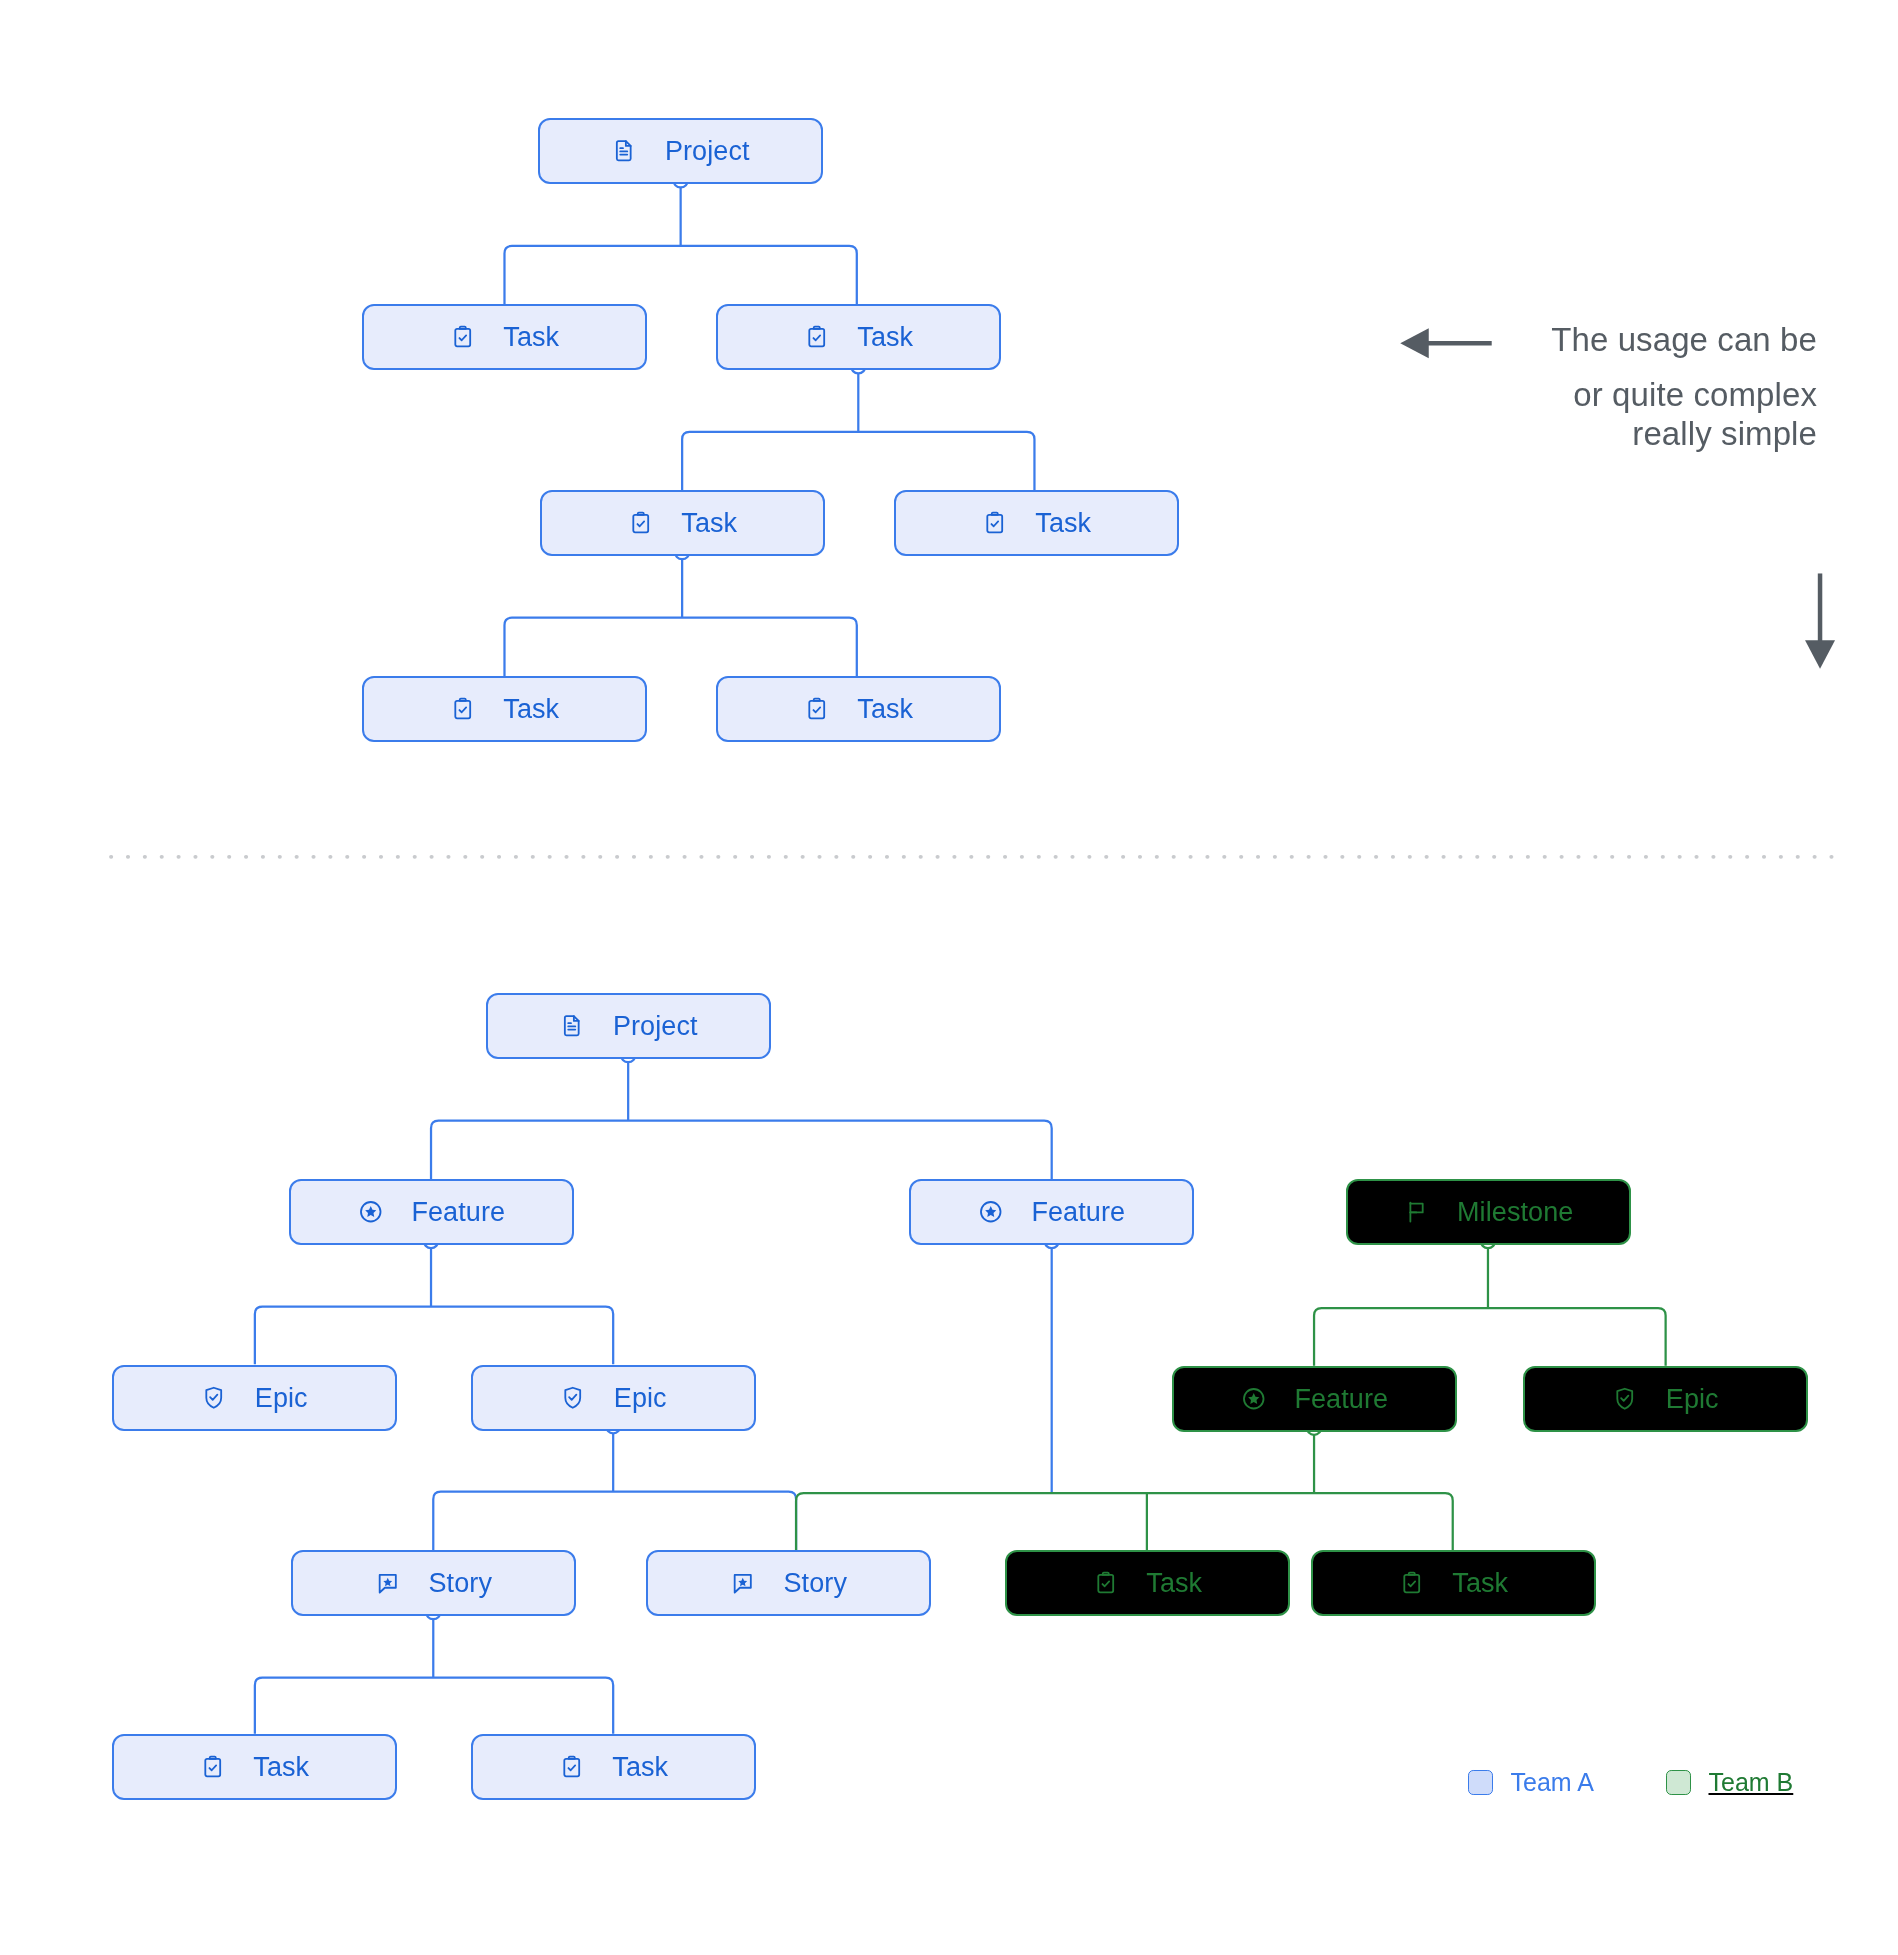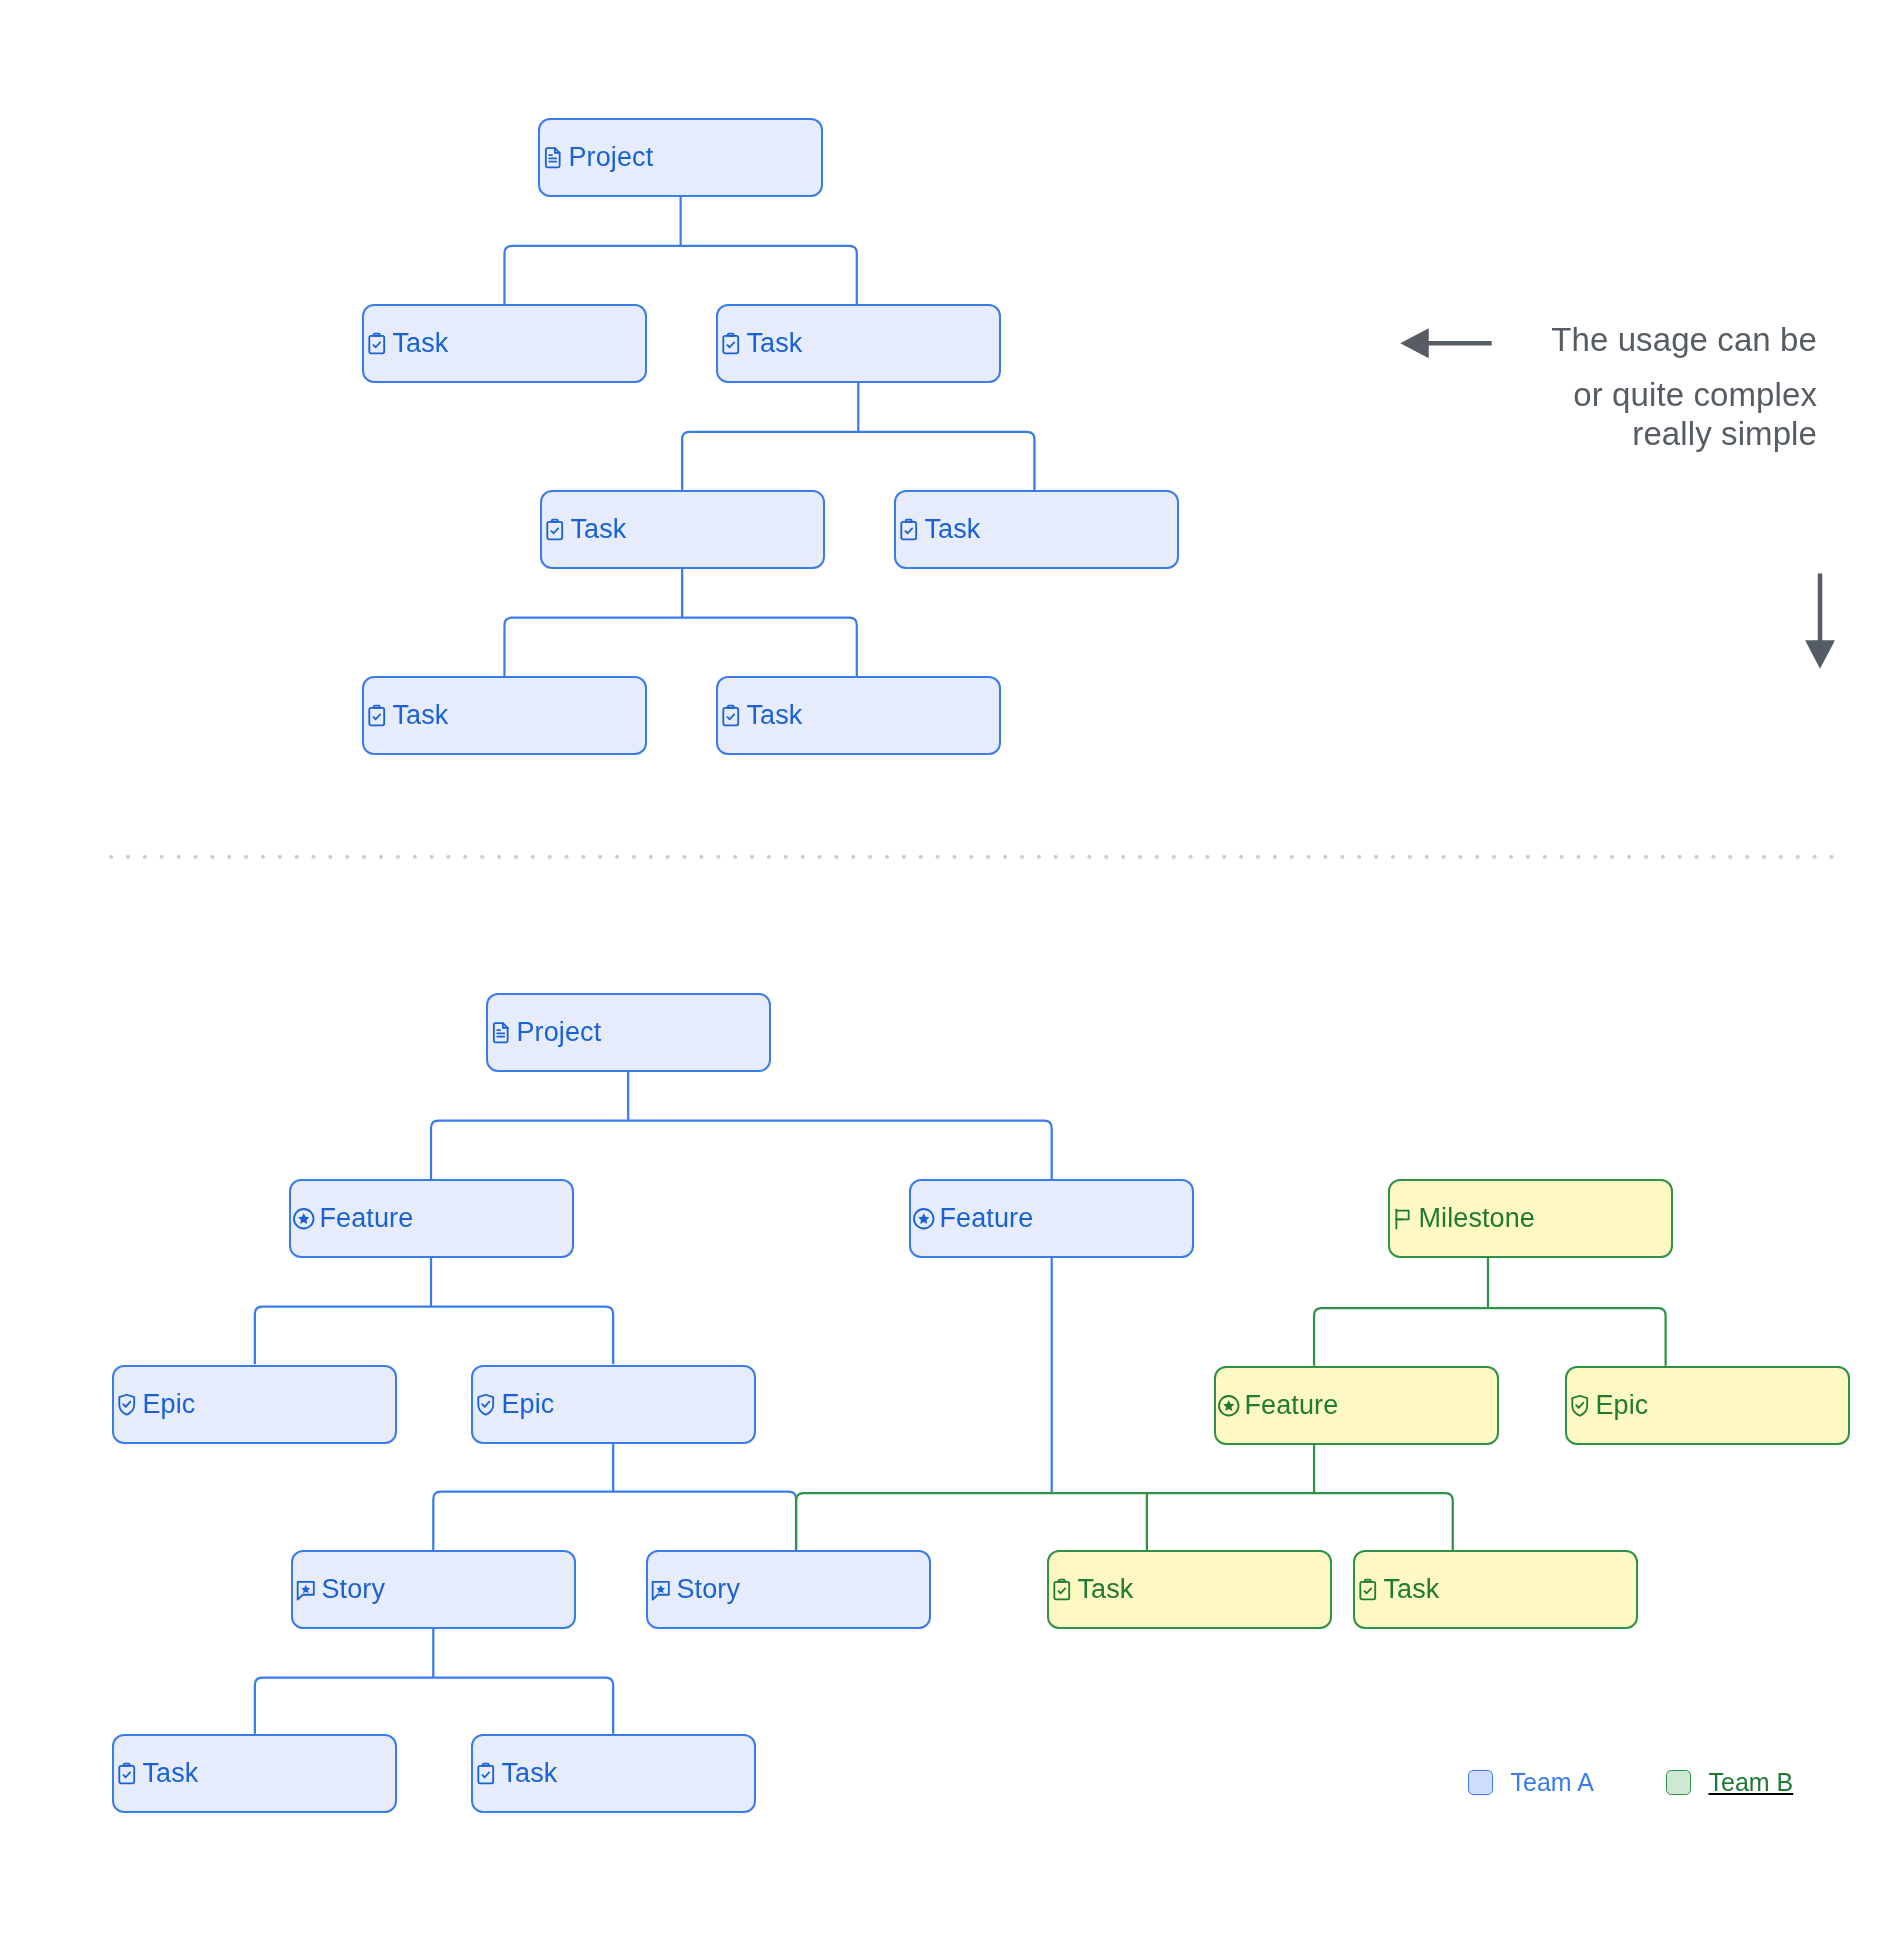--- a/index.html
+++ b/index.html
@@ -8,36 +8,35 @@
     font-family:"Liberation Sans","DejaVu Sans",sans-serif;
   }
   #canvas{position:absolute;inset:0;width:1898px;height:1955px;}
   .layer{position:absolute;left:0;top:0;width:1898px;height:1955px;}
   svg.layer{pointer-events:none;}
 
   
   .node{
     position:absolute;
     box-sizing:border-box;
-    display:flex;align-items:center;justify-content:flex-start;gap:3px;
+    display:flex;align-items:center;justify-content:center;gap:28px;
     border-radius:12px;
     border:2.2px solid #3b7ceb;
     background:#e7ecfc;
-    height:79px;
+    height:66px;
     font-size:27px;
     letter-spacing:0.1px;
     color:#1a62d4;
     white-space:nowrap;
     z-index:5;
   }
   .node.green{
     border-color:#2e9247;
-    background:#fef9c3;
+    background:#000000;
     color:#1f7a33;
-    margin-left:42px;
   }
   .node .nlabel{line-height:1;display:inline-block;}
   .node .nicon{
     width:25.5px;height:25.5px;display:inline-flex;align-items:center;justify-content:center;flex:0 0 auto;
   }
   .node .nicon svg{display:block;width:25.5px;height:25.5px;}
 
   
   .annotation{
     position:absolute;

